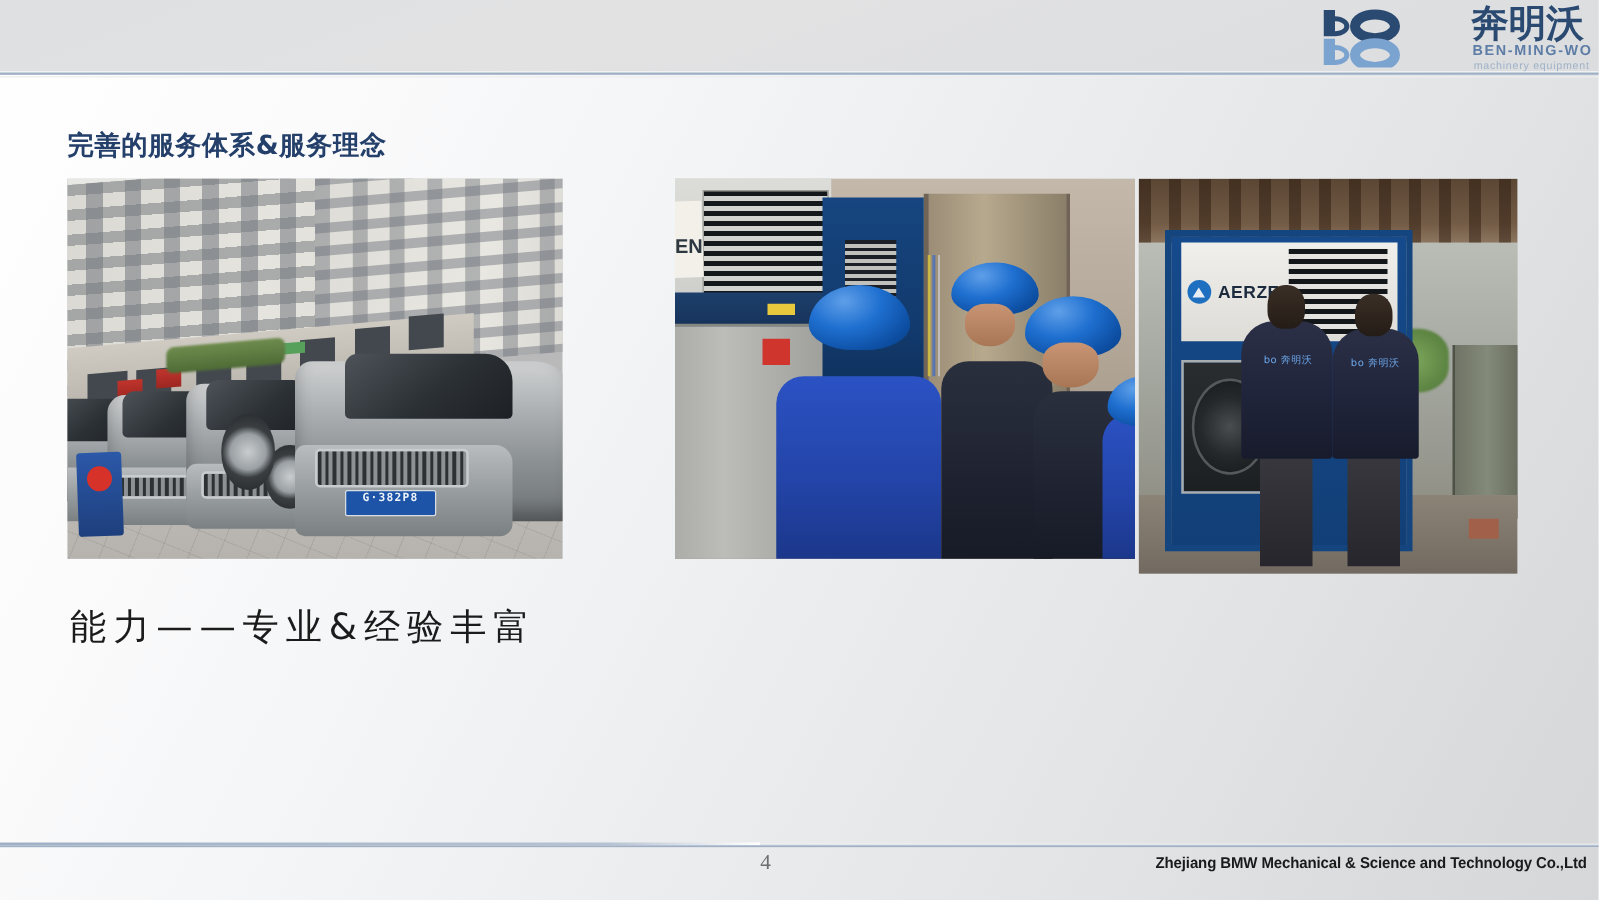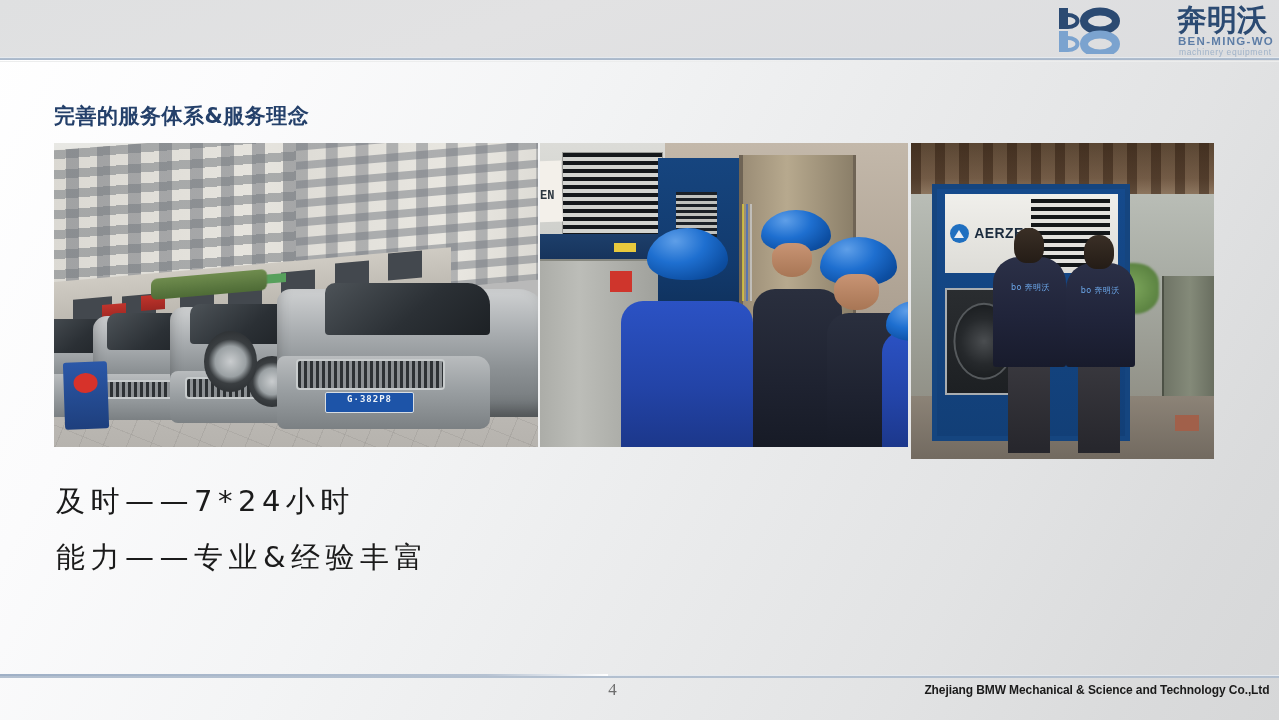--- a/index.html
+++ b/index.html
@@ -102,21 +102,21 @@
   }
 
   
   .photos { position: absolute; left: 0; top: 0; }
 
   .photo {
     position: absolute;
     overflow: hidden;
     background: #b9b9b9;
   }
-  .photo-1 { left: 54px;  top: 143px; width: 484px; height: 304px; }
+  .photo-1 { left: 54px;  top: 143px; width: 396px; height: 304px; }
   .photo-2 { left: 540px; top: 143px; width: 368px; height: 304px; }
   .photo-3 { left: 911px; top: 143px; width: 303px; height: 316px; }
 
   
   .p1-sky {
     position: absolute; left: 0; top: 0; width: 100%; height: 32%;
     background: linear-gradient(to bottom, #e8e8e4 0%, #dedad2 100%);
   }
   .p1-building {
     position: absolute; left: -4%; top: -2%; width: 78%; height: 64%;
@@ -273,22 +273,22 @@
     background: linear-gradient(to bottom, #16457f 0%, #123a6d 60%, #0e2d55 100%);
   }
   .p2-louver-2 {
     position: absolute; left: 37%; top: 16%; width: 11%; height: 15%;
     background: repeating-linear-gradient(to bottom,
       #1b2026 0px, #1b2026 3px,
       #c0c1bd 3px, #c0c1bd 6px);
   }
   .p2-label-en {
     position: absolute; left: 0%; top: 15%;
-    font-size: 12px; font-weight: bold; color: #2c3740;
-    font-family: Liberation Mono, monospace;
+    font-size: 16px; font-weight: bold; color: #2c3740;
+    font-family: Liberation Sans, sans-serif;
   }
   .p2-paper {
     position: absolute; left: -1%; top: 6%; width: 7%; height: 20%;
     background: #f3f0ea;
     transform: rotate(-2deg);
   }
   .p2-redtag {
     position: absolute; left: 19%; top: 42%; width: 6%; height: 7%;
     background: #cf352c;
   }
@@ -599,21 +599,20 @@
 
       <div class="p3-legs" style="left:55%; top:66%; width:14%; height:32%;"></div>
       <div class="p3-tech" style="left:51%; top:38%; width:23%; height:33%;"></div>
       <div class="p3-backlogo" style="left:56%; top:45%;">bo 奔明沃</div>
       <div class="p3-head" style="left:57%; top:29%; width:10%; height:11%;"></div>
     </div>
 
   </div>
 
   <div class="body-lines">
-    <div class="body-line">及时——7*24小时</div>
     <div class="body-line">能力——专业&amp;经验丰富</div>
   </div>
 
   <div class="footer-rule"></div>
   <div class="footer-rule-left"></div>
   <div class="page-number">4</div>
   <div class="footer-company">Zhejiang BMW Mechanical &amp; Science and Technology Co.,Ltd</div>
 
 </div>
 

